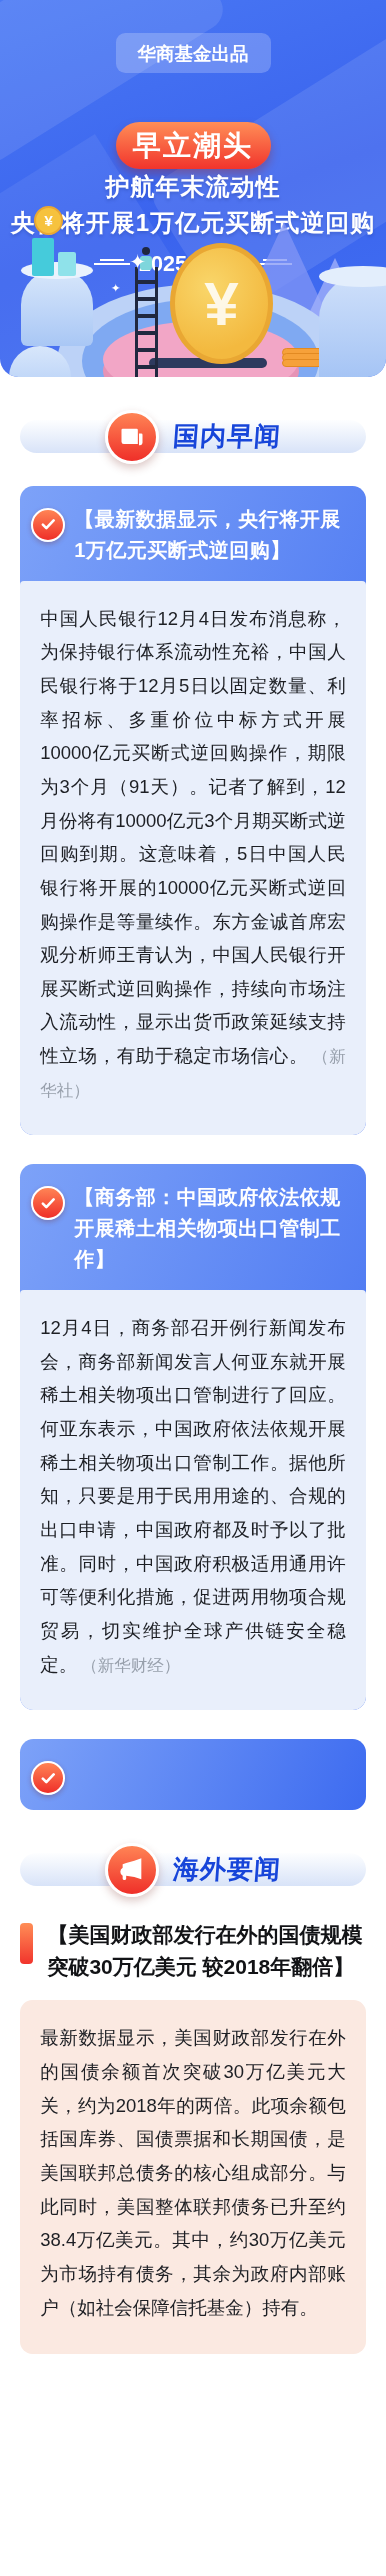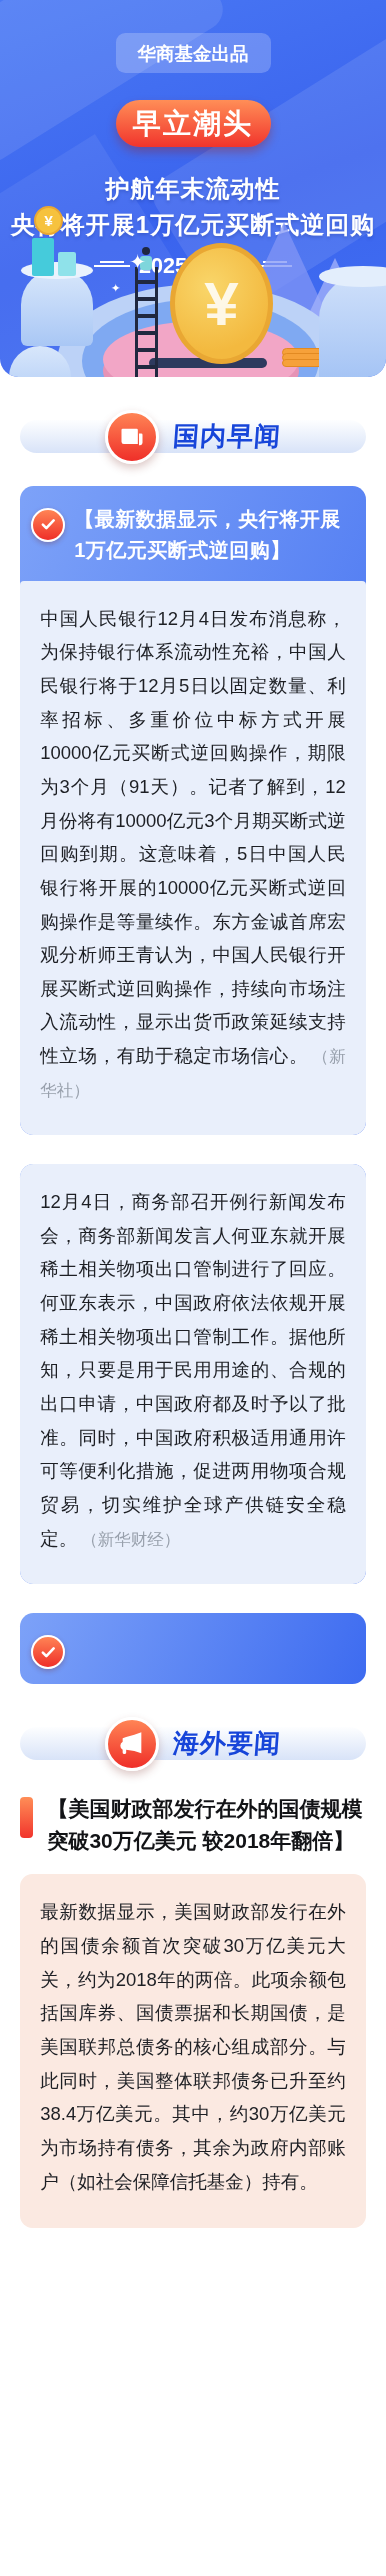--- a/index.html
+++ b/index.html
@@ -10,25 +10,25 @@
   .hero { position:relative; width:386px; height:377px; overflow:hidden;
           background:linear-gradient(160deg,#4A79F4 0%,#3A63EE 55%,#4270F2 100%);
           border-radius:0 0 18.5px 18.5px; }
   .streak { position:absolute; background:rgba(255,255,255,.10); transform:rotate(-32deg); }
   .s1 { width:289px; height:134px; left:-72px; top:-31px; border-radius:20.6px;}
   .s2 { width:361px; height:155px; right:-134px; top:82px; border-radius:20.6px;}
   .s3 { width:216px; height:278px; left:-31px; top:170px; background:rgba(255,255,255,.07);}
   .brand-badge { position:relative; margin:33px auto 0; width:155px; height:40px;
           background:rgba(255,255,255,.22); border-radius:9.3px; display:flex;
           align-items:center; justify-content:center; color:#fff; font-size:18.5px; font-weight:700;}
-  .series-pill { position:relative; margin:27px auto 0; width:155px; height:47px;
+  .series-pill { position:relative; margin:49px auto 0; width:155px; height:47px;
           background:linear-gradient(180deg,#FF8E57,#F1342C); border-radius:31px;
           box-shadow:0 5.2px 9.3px rgba(160,30,20,.35); display:flex; align-items:center;
           justify-content:center; color:#fff; font-size:28px; font-weight:900; letter-spacing:2.1px;}
-  .hero-title { position:relative; margin-top:24px; text-align:center; color:#fff;
+  .hero-title { position:relative; text-align:center; color:#fff;
           font-weight:900; line-height:1.5; }
   .hero-title .t1,.hero-title .t2 { display:block; font-size:24px; letter-spacing:1px;
           text-shadow:0 1.5px 3.1px rgba(20,40,120,.25); }
   .hero-date { position:relative; margin-top:10.3px; display:flex; align-items:center;
           justify-content:center; gap:9.3px; color:#fff; font-size:21.6px; font-weight:700; }
   .dline { width:36px; height:2.1px; background:#fff; position:relative; }
   .dline::after{ content:""; position:absolute; top:-4.1px; left:6.2px; width:24px; height:1.5px; background:#fff;}
   
   .illus { position:absolute; left:0; right:0; bottom:0; height:170px; }
   .mtn { position:absolute; bottom:20.6px; }
@@ -185,20 +185,28 @@
             </svg>
         </span>
         <h2>【最新数据显示，央行将开展1万亿元买断式逆回购】</h2>
       </div>
       <div class="news-body">
         <p><span>中国人民银行12月4日发布消息称，为保持银行体系流动性充裕，中国人民银行将于12月5日以固定数量、利率招标、多重价位中标方式开展10000亿元买断式逆回购操作，期限为3个月（91天）。记者了解到，12月份将有10000亿元3个月期买断式逆回购到期。这意味着，5日中国人民银行将开展的10000亿元买断式逆回购操作是等量续作。东方金诚首席宏观分析师王青认为，中国人民银行开展买断式逆回购操作，持续向市场注入流动性，显示出货币政策延续支持性立场，有助于稳定市场信心。</span><span class="src">（新华社）</span></p>
       </div>
     </article>
 
     <article class="news-card">
+      <div class="news-head">
+        <span class="check">
+          <svg width="18.5" height="18.5" viewBox="0 0 24 24">
+              <path fill="none" stroke="#fff" stroke-width="3.4" stroke-linecap="round" stroke-linejoin="round" d="M5 12.5l4.5 4.5L19 7"></path>
+            </svg>
+        </span>
+        <h2>【商务部：中国政府依法依规开展稀土相关物项出口管制工作】</h2>
+      </div>
       <div class="news-body">
         <p><span>12月4日，商务部召开例行新闻发布会，商务部新闻发言人何亚东就开展稀土相关物项出口管制进行了回应。何亚东表示，中国政府依法依规开展稀土相关物项出口管制工作。据他所知，只要是用于民用用途的、合规的出口申请，中国政府都及时予以了批准。同时，中国政府积极适用通用许可等便利化措施，促进两用物项合规贸易，切实维护全球产供链安全稳定。</span><span class="src">（新华财经）</span></p>
       </div>
     </article>
 
     <article class="news-card">
       <div class="news-head">
         <span class="check">
           <svg width="18.5" height="18.5" viewBox="0 0 24 24">
               <path fill="none" stroke="#fff" stroke-width="3.4" stroke-linecap="round" stroke-linejoin="round" d="M5 12.5l4.5 4.5L19 7"></path>

